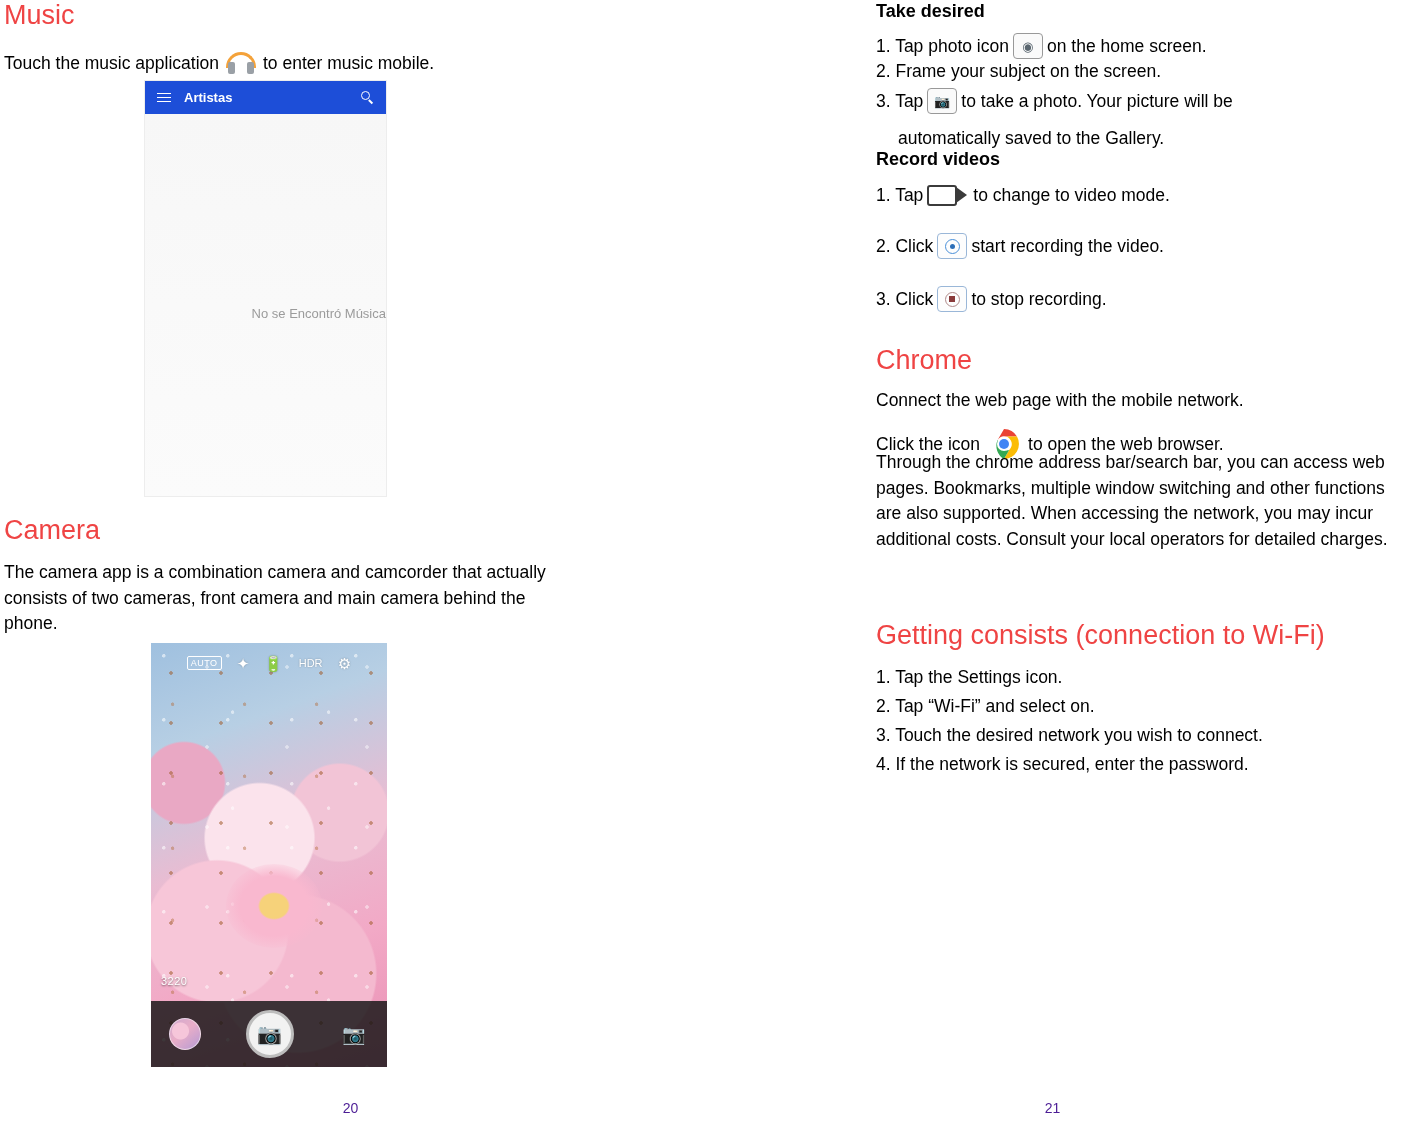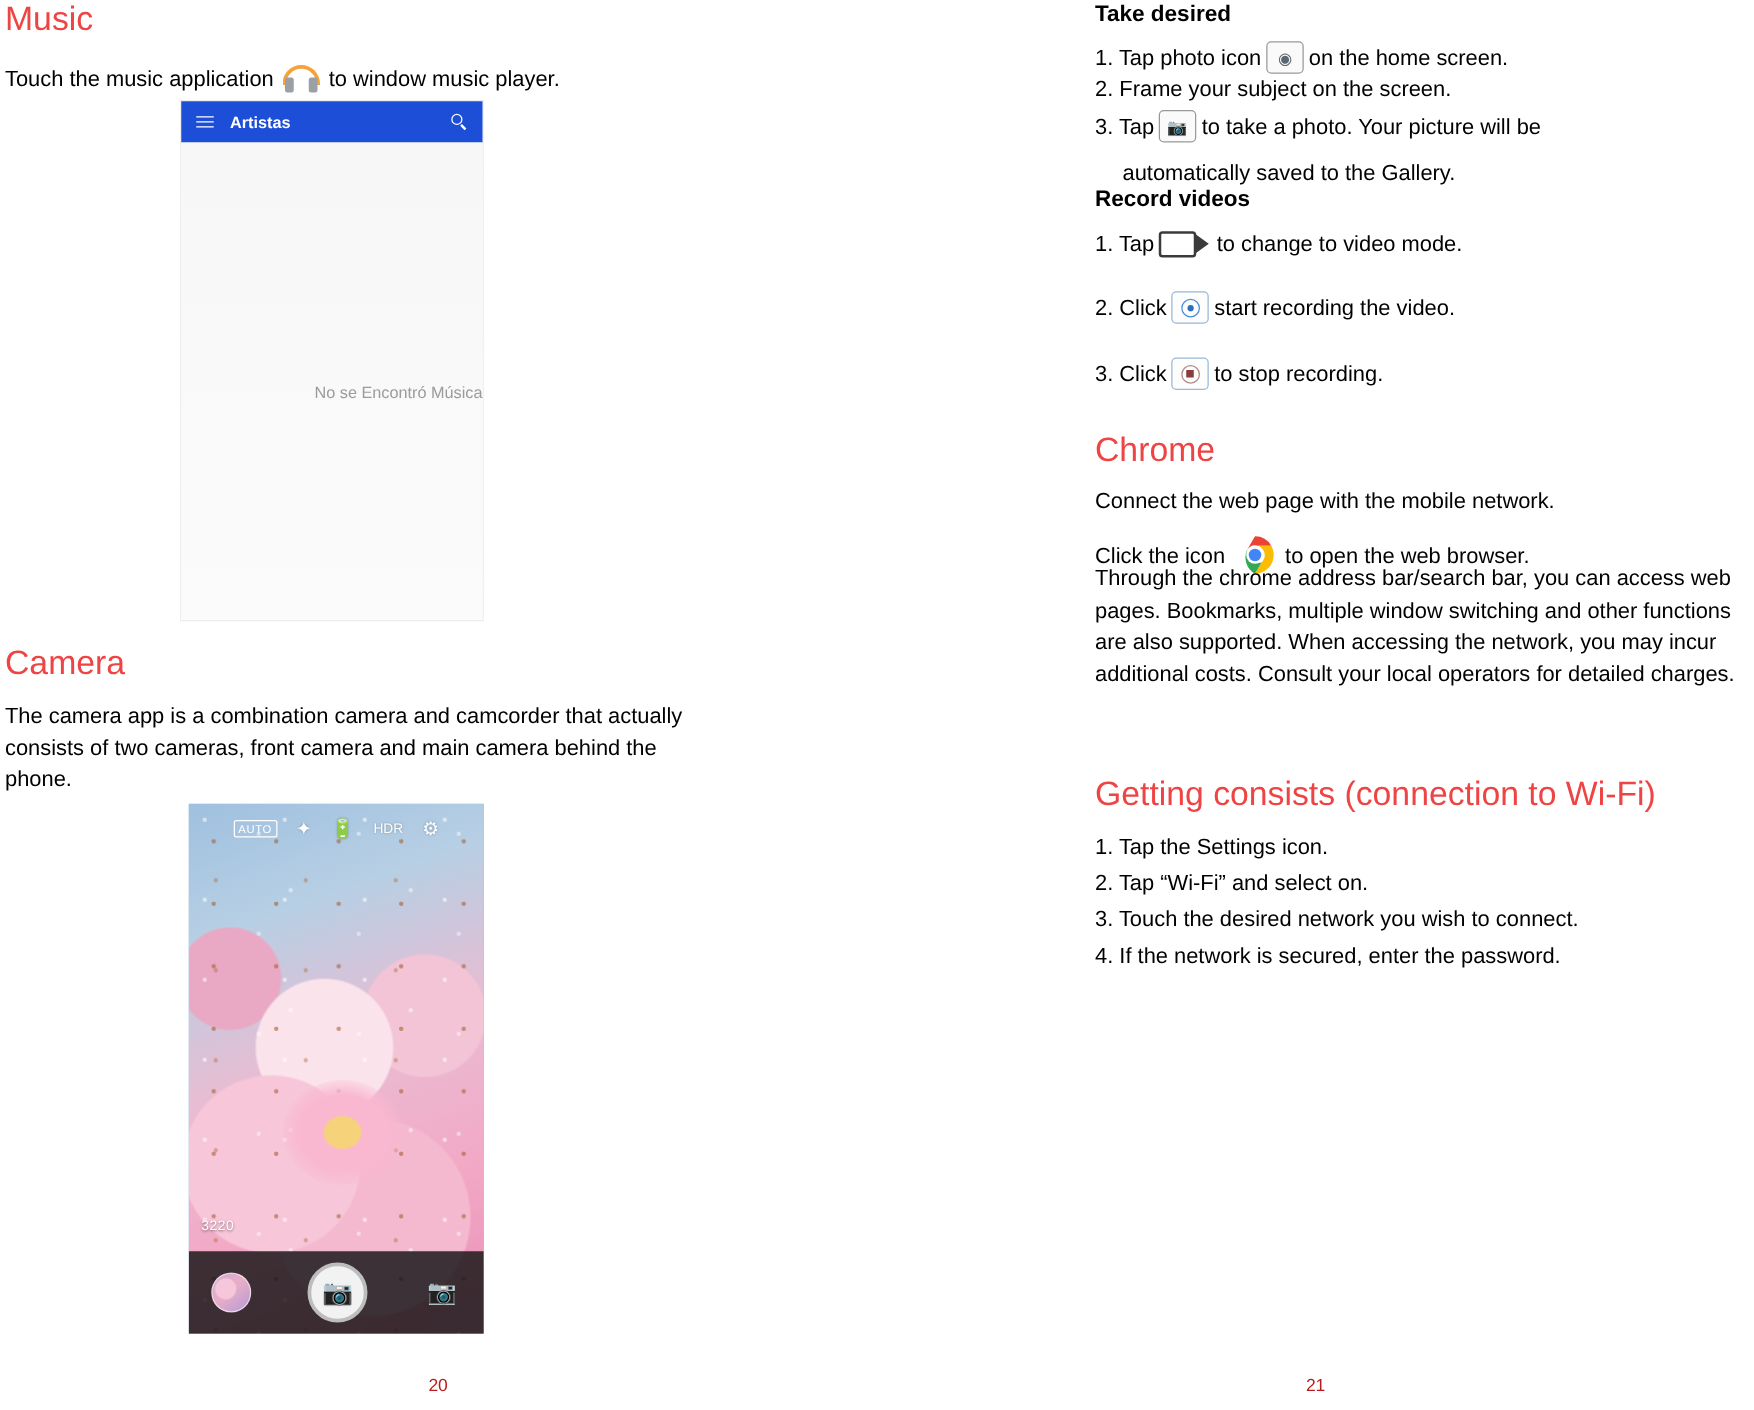--- a/index.html
+++ b/index.html
@@ -53,21 +53,21 @@
     line-height: 1.5;
     margin: 0;
     display: flex;
     align-items: center;
     flex-wrap: wrap;
   }
   .page-num {
     position: absolute;
     bottom: 12px;
     font-size: 14px;
-    color: #b91c1c;
+    color: #4c1d95;
     width: 100%;
     text-align: center;
   }
 
   
   .inline-icon {
     display: inline-block;
     vertical-align: middle;
     position: relative;
   }
@@ -383,21 +383,21 @@
 
     <h1 class="section-title" style="position:absolute; left:4px; top:0px;">Music</h1>
 
     <div style="position:absolute; left:4px; top:50px; width:690px;" class="num-line">
       <span>Touch the music application</span>
       <span class="inline-icon ic-headphones">
         <span class="band"></span>
           <span class="ear l"></span>
           <span class="ear r"></span>
       </span>
-      <span>to window music player.</span>
+      <span>to enter music mobile.</span>
     </div>
 
     <div class="music-shot">
       <div class="music-appbar">
         <span class="left">
           <span class="hamburger">
               <i></i>
               <i></i>
               <i></i>
             </span>

